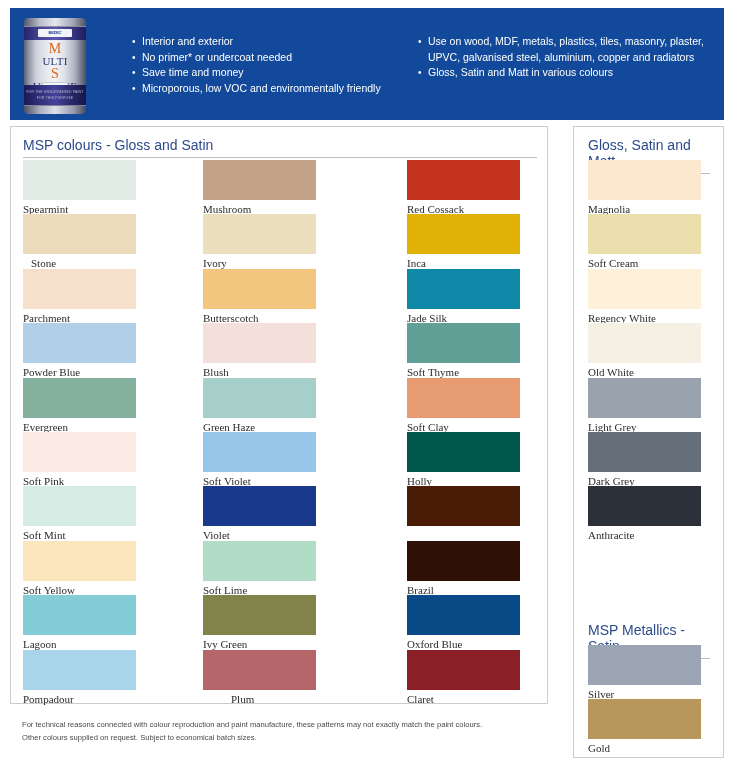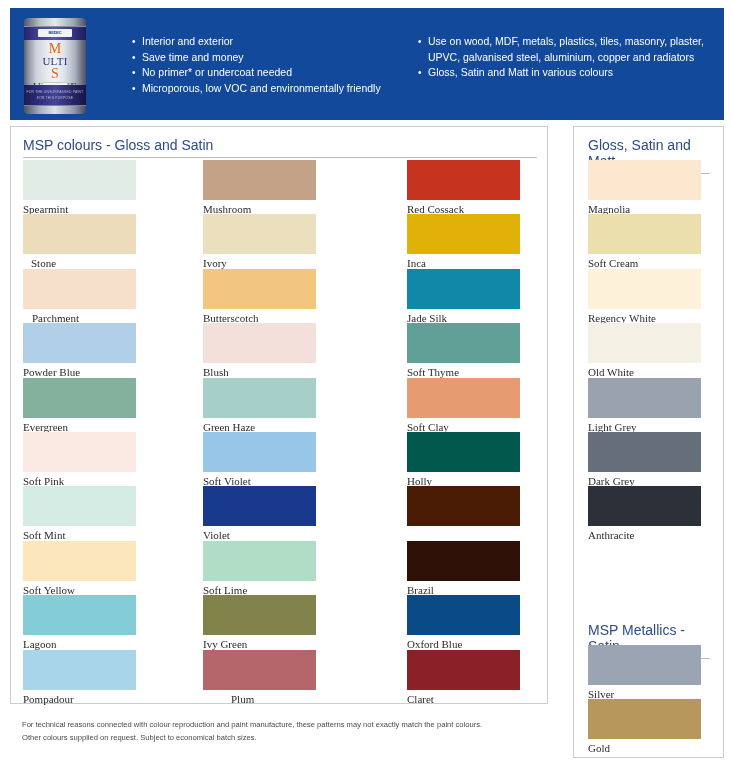--- a/index.html
+++ b/index.html
@@ -168,40 +168,40 @@
       <div class="can-bottomband">
         <div class="bb-line" style="top:5px">FOR THE UNSURPASSED PAINT</div>
         <div class="bb-line" style="top:11px">FOR THIS PURPOSE</div>
       </div>
       <div class="can-base"></div>
     </div>
   </div>
 
   <div id="bullets-left" class="bullet-col">
     <div class="bullet-item">Interior and exterior</div>
+    <div class="bullet-item">No primer* or undercoat needed</div>
     <div class="bullet-item">Save time and money</div>
-    <div class="bullet-item">No primer* or undercoat needed</div>
     <div class="bullet-item">Microporous, low VOC and environmentally friendly</div>
   </div>
 
   <div id="bullets-right" class="bullet-col">
     <div class="bullet-item">Use on wood, MDF, metals, plastics, tiles, masonry, plaster, UPVC, galvanised steel, aluminium, copper and radiators</div>
     <div class="bullet-item">Gloss, Satin and Matt in various colours</div>
   </div>
 </div>
 
 <div id="panel-main" class="panel">
   <div class="panel-heading" style="left:12px; top:10px; width:514px;">MSP colours - Gloss and Satin</div>
   <div id="main-swatch-grid">
       <div class="swatch" style="left: 12px; top: 33px; background: rgb(226, 236, 231);"></div>
       <div class="swatch-label" style="left: 12px; top: 76px;">Spearmint</div>
       <div class="swatch" style="left: 12px; top: 87.4px; background: rgb(236, 220, 188);"></div>
       <div class="swatch-label" style="left: 20px; top: 130.4px;">Stone</div>
       <div class="swatch" style="left: 12px; top: 141.8px; background: rgb(246, 223, 203);"></div>
-      <div class="swatch-label" style="left: 21px; top: 184.8px;">Parchment</div>
+      <div class="swatch-label" style="left: 12px; top: 184.8px;">Parchment</div>
       <div class="swatch" style="left: 12px; top: 196.2px; background: rgb(177, 208, 232);"></div>
       <div class="swatch-label" style="left: 12px; top: 239.2px;">Powder Blue</div>
       <div class="swatch" style="left: 12px; top: 250.6px; background: rgb(132, 177, 158);"></div>
       <div class="swatch-label" style="left: 12px; top: 293.6px;">Evergreen</div>
       <div class="swatch" style="left: 12px; top: 305px; background: rgb(251, 233, 227);"></div>
       <div class="swatch-label" style="left: 12px; top: 348px;">Soft Pink</div>
       <div class="swatch" style="left: 12px; top: 359.4px; background: rgb(212, 236, 228);"></div>
       <div class="swatch-label" style="left: 12px; top: 402.4px;">Soft Mint</div>
       <div class="swatch" style="left: 12px; top: 413.8px; background: rgb(252, 230, 187);"></div>
       <div class="swatch-label" style="left: 12px; top: 456.8px;">Soft Yellow</div>

